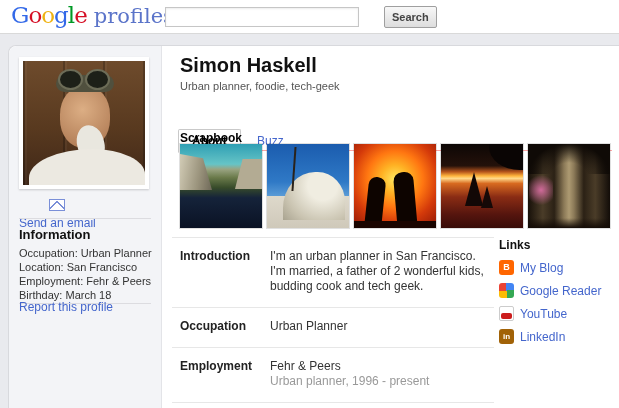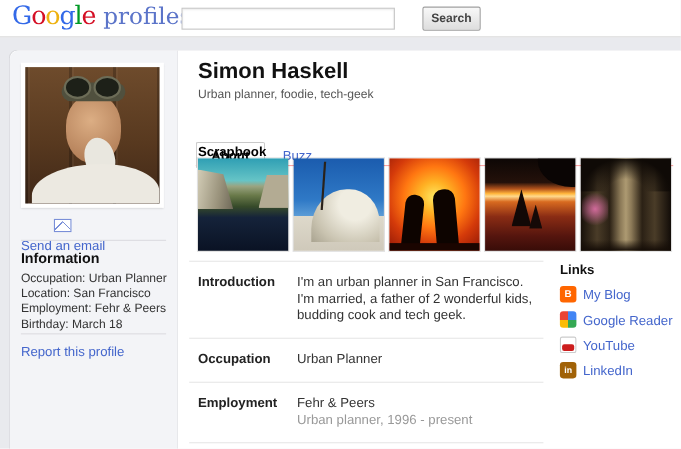--- a/index.html
+++ b/index.html
@@ -37,21 +37,21 @@
 
   .send-email{position:absolute;left:10px;top:153px;display:flex;align-items:center;gap:5px;cursor:pointer;flex-direction:column;}
   .mail-icon{width:14px;height:10px;background:
      linear-gradient(135deg,rgba(0,0,0,0) 46%,#7a8fd8 46% 54%,rgba(0,0,0,0) 54%) left top/7px 10px no-repeat,
      linear-gradient(225deg,rgba(0,0,0,0) 46%,#7a8fd8 46% 54%,rgba(0,0,0,0) 54%) right top/7px 10px no-repeat,#fff;
      border:1px solid #7a8fd8;}
   a.lnk{color:#4466cc;text-decoration:none;font-size:12px;}
   .sb-divider{position:absolute;left:10px;width:132px;height:1px;background:#dcdce0;}
   .sb-info-title{position:absolute;left:10px;top:181px;font-weight:bold;font-size:13px;color:#111;}
   .sb-info{position:absolute;left:10px;top:200px;line-height:14px;font-size:11px;color:#333;}
-  .sb-report{position:absolute;left:10px;top:267px;}
+  .sb-report{position:absolute;left:10px;top:254px;}
 
   
   .main{position:absolute;left:153px;top:0;right:0;bottom:0;background:#fff;}
   .name{position:absolute;left:18px;top:8px;font-size:20px;font-weight:bold;color:#111;}
   .tagline{position:absolute;left:18px;top:34px;font-size:11px;color:#555;}
   .tabbar{position:absolute;left:16px;top:54px;width:434px;height:22px;border-bottom:1px solid #fca5a5;margin-top:28px;}
   .tab{display:inline-block;padding:4px 13px;font-size:12px;cursor:pointer;position:relative;top:1px;}
   .tab.active{background:#fff;border:1px solid #c9c9c9;border-bottom:1px solid #fff;font-weight:bold;color:#000;border-radius:2px 2px 0 0;}
   .tab.inactive{color:#4466cc;}
   .scrapbook-title{position:absolute;left:18px;top:85px;font-weight:bold;font-size:12px;color:#000000;}
@@ -77,21 +77,21 @@
   .ph5 .arch{position:absolute;left:0;top:0;width:100%;height:30px;background:radial-gradient(ellipse at 50% 115%,rgba(0,0,0,0) 32%,#0f0a06 72%);}
   .ph5 .glow{position:absolute;left:1px;top:28px;width:24px;height:36px;background:radial-gradient(circle,#d06a9a 0%,rgba(208,106,154,0) 70%);}
   .ph5 .floor{position:absolute;left:0;bottom:0;width:100%;height:10px;background:linear-gradient(180deg,rgba(20,12,6,0),#140c06);}
 
   .sections{position:absolute;left:10px;top:191px;width:322px;}
   .sec-row{border-top:1px solid #e7e7e7;display:flex;padding:11px 0 13px 8px;}
   .sec-label{width:90px;font-weight:bold;font-size:12px;color:#222;flex:none;}
   .sec-value{font-size:12px;color:#333;line-height:15px;width:224px;}
   .sec-value .muted{color:#999;}
 
-  .links-col{position:absolute;left:347px;top:192px;width:110px;}
+  .links-col{position:absolute;left:337px;top:192px;width:110px;}
   .links-title{font-weight:bold;font-size:12px;color:#111;}
   .link-row{display:flex;align-items:center;gap:6px;margin-top:8px;height:15px;cursor:pointer;}
   .sicon{width:15px;height:15px;flex:none;display:flex;align-items:center;justify-content:center;
      font-size:9px;font-weight:bold;color:#fff;border-radius:3px;line-height:1;}
   .ic-blogger{background:#ff6600;}
   .ic-reader{background:conic-gradient(#4285f4 0 25%,#34a853 0 50%,#fbbc05 0 75%,#ea4335 0);border-radius:3px;}
   .ic-youtube{background:#fff;border:1px solid #ccc;width:13px;height:13px;position:relative;border-radius:2px;}
   .ic-youtube::after{content:"";position:absolute;left:1px;top:6px;width:11px;height:6px;background:#cc1d1d;border-radius:2px;}
   .ic-linkedin{background:#a16207;font-size:8px;}
 

